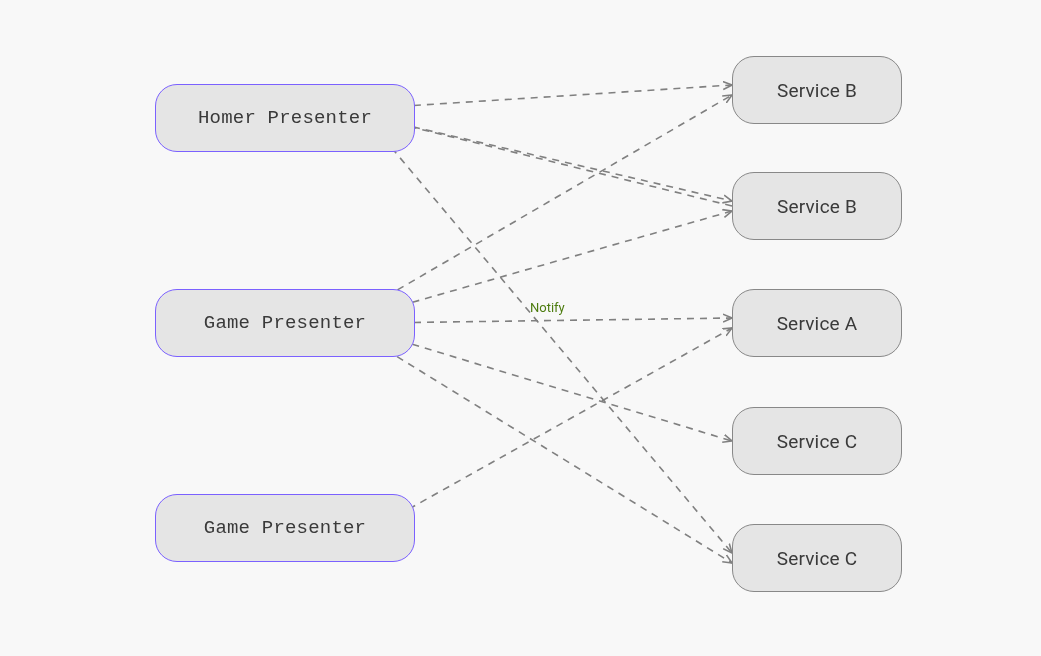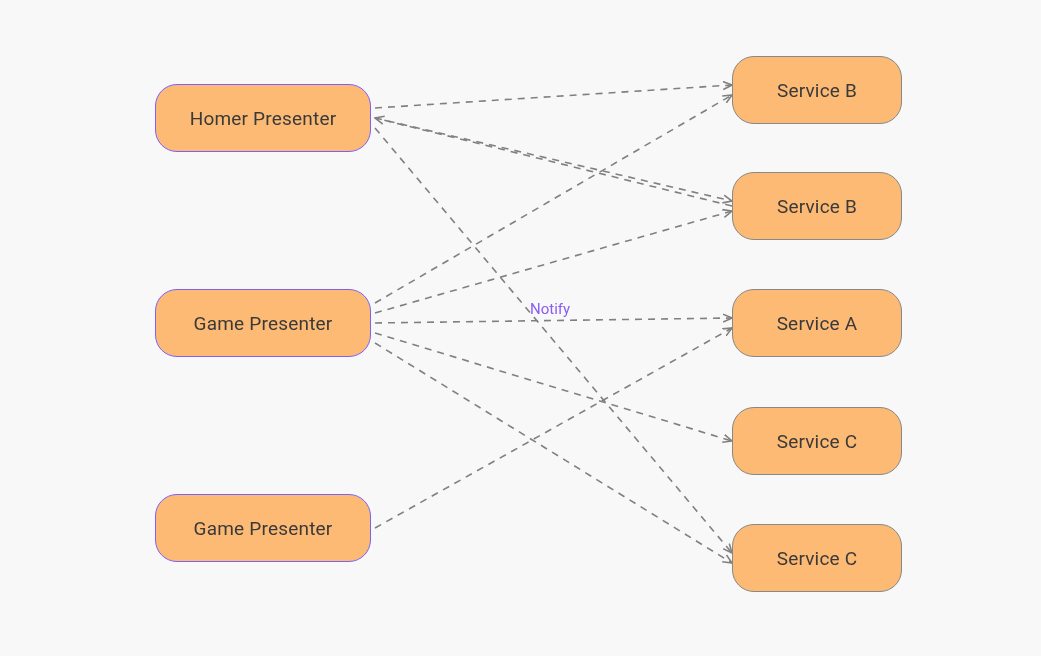--- a/index.html
+++ b/index.html
@@ -15,46 +15,47 @@
   svg.edges {
     position: absolute;
     top: 0;
     left: 0;
     width: 1041px;
     height: 656px;
     pointer-events: none;
   }
   .node {
     position: absolute;
-    background: #fdba74;
+    background: #e5e5e5;
     border-radius: 22px;
     display: flex;
     align-items: center;
     justify-content: center;
     text-align: center;
     box-sizing: border-box;
     padding: 0 20px;
     font-size: 19px;
     color: #3a3a3a;
     letter-spacing: 0.2px;
   }
   .presenter {
     border: 1px solid #7b61ff;
-    width: 216px;
+    width: 260px;
     height: 68px;
+    font-family: Liberation Mono, monospace;
   }
   .service {
     border: 1px solid #888;
     width: 170px;
     height: 68px;
   }
   .edge-label {
     position: absolute;
-    font-size: 15px;
-    color: #8b5cf6;
+    font-size: 13px;
+    color: #4d7c0f;
     background: transparent;
     pointer-events: none;
   }
 </style>
 </head>
 <body>
 
 <svg class="edges">
   <defs>
     <marker id="arrowhead" markerWidth="10" markerHeight="10" refX="9" refY="5" orient="auto" markerUnits="userSpaceOnUse">

